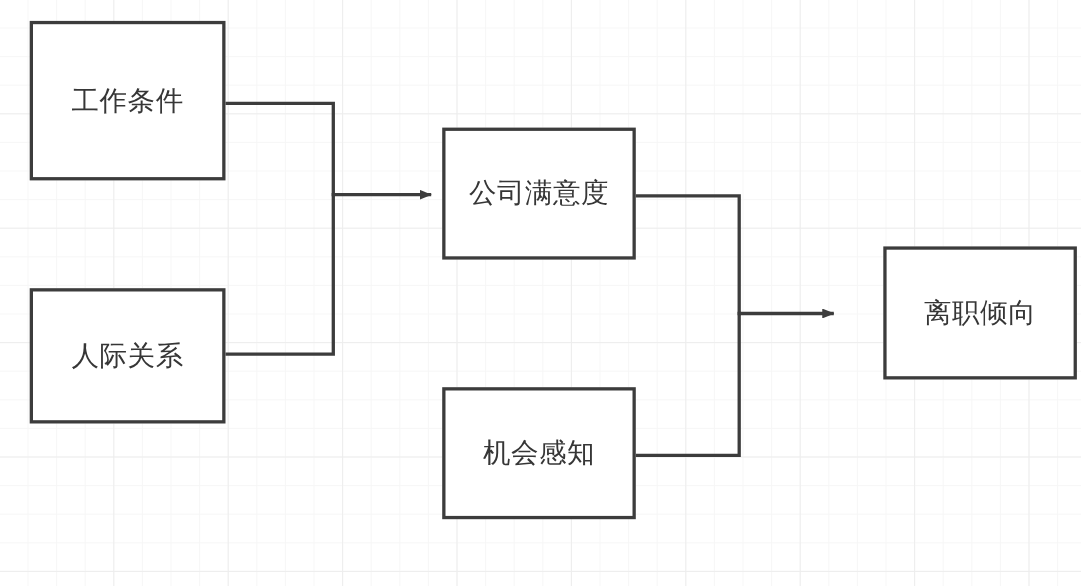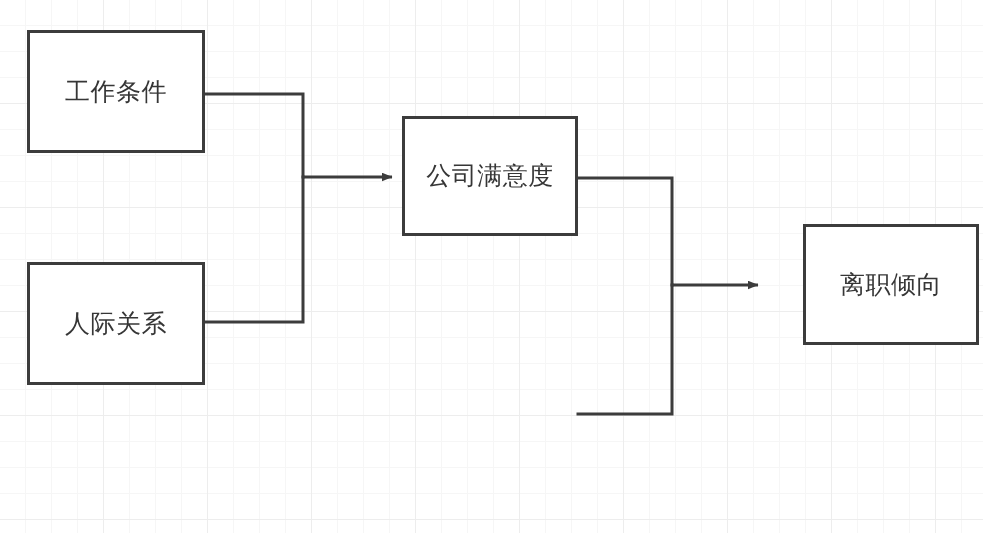--- a/index.html
+++ b/index.html
@@ -84,30 +84,33 @@
 
     <g>
       <path d="M 578 414 L 672 414 L 672 285" fill="none" stroke="#3c3c3c" stroke-width="3" stroke-linecap="square" stroke-linejoin="miter"></path>
     </g>
 
     <g>
       <path d="M 672 285 L 758 285" fill="none" stroke="#3c3c3c" stroke-width="3" stroke-linecap="butt" marker-end="url(#arrowhead)"></path>
     </g>
   </svg>
 
-  <div class="node" style="left:27px; top:30px; width:178px; height:123px;">
+  <div class="node" style="left:27px; top:19px; width:178px; height:145px;">
     <span class="node-label">工作条件</span>
   </div>
 
   <div class="node" style="left:27px; top:262px; width:178px; height:123px;">
     <span class="node-label">人际关系</span>
   </div>
 
   <div class="node" style="left:402px; top:116px; width:176px; height:120px;">
     <span class="node-label">公司满意度</span>
   </div>
 
+  <div class="node" style="left:402px; top:352px; width:176px; height:120px;">
+    <span class="node-label">机会感知</span>
+  </div>
 
   <div class="node" style="left:803px; top:224px; width:176px; height:121px;">
     <span class="node-label">离职倾向</span>
   </div>
 
 </div>
 
 </body></html>

